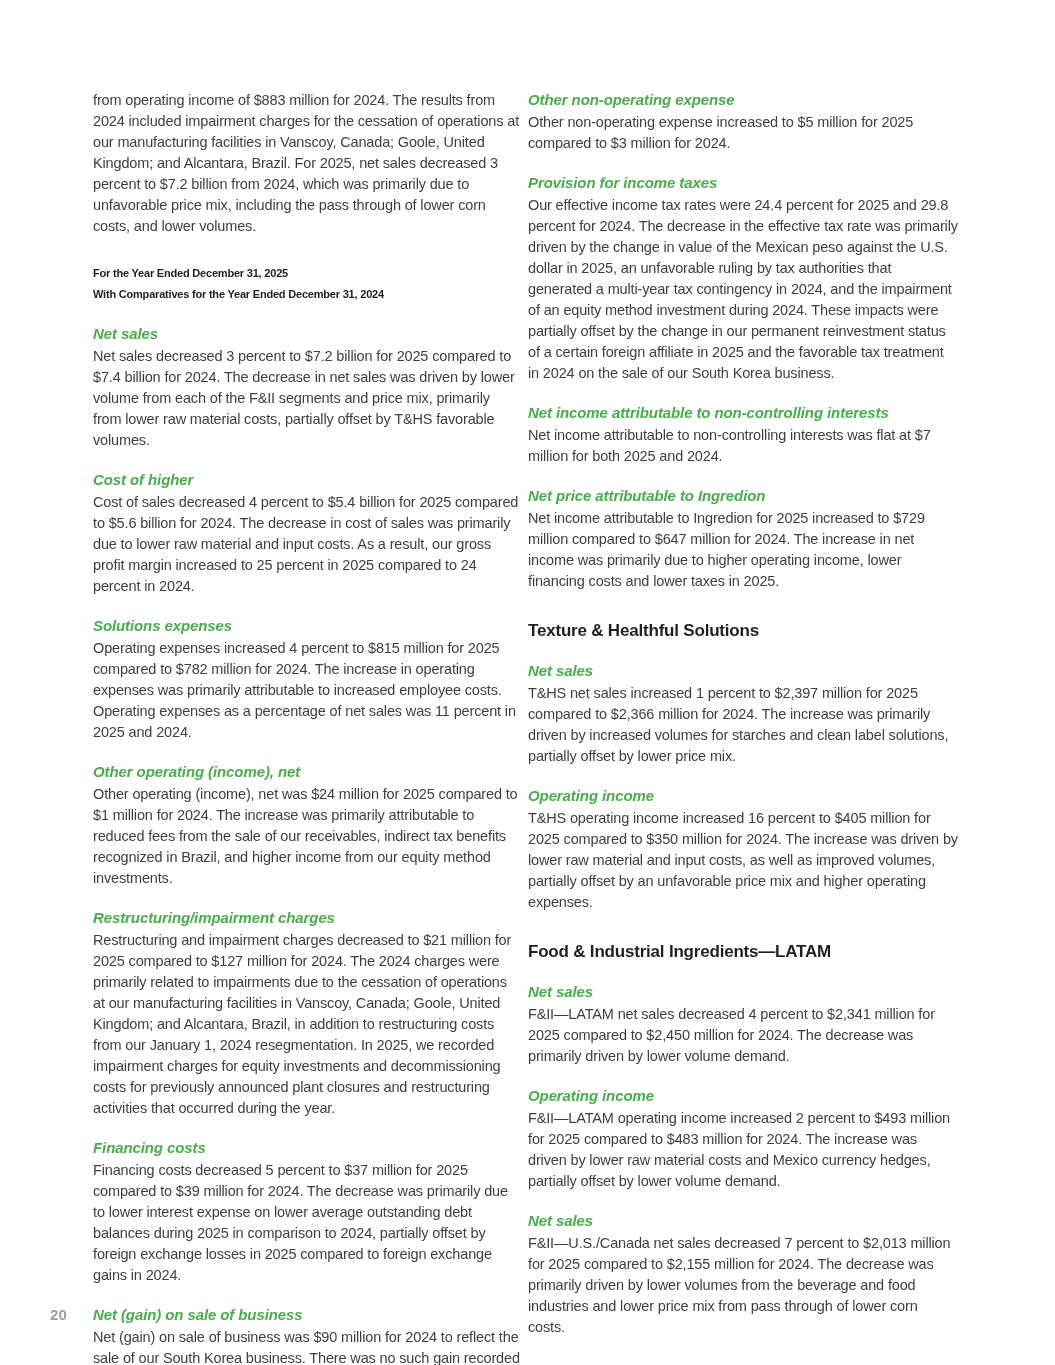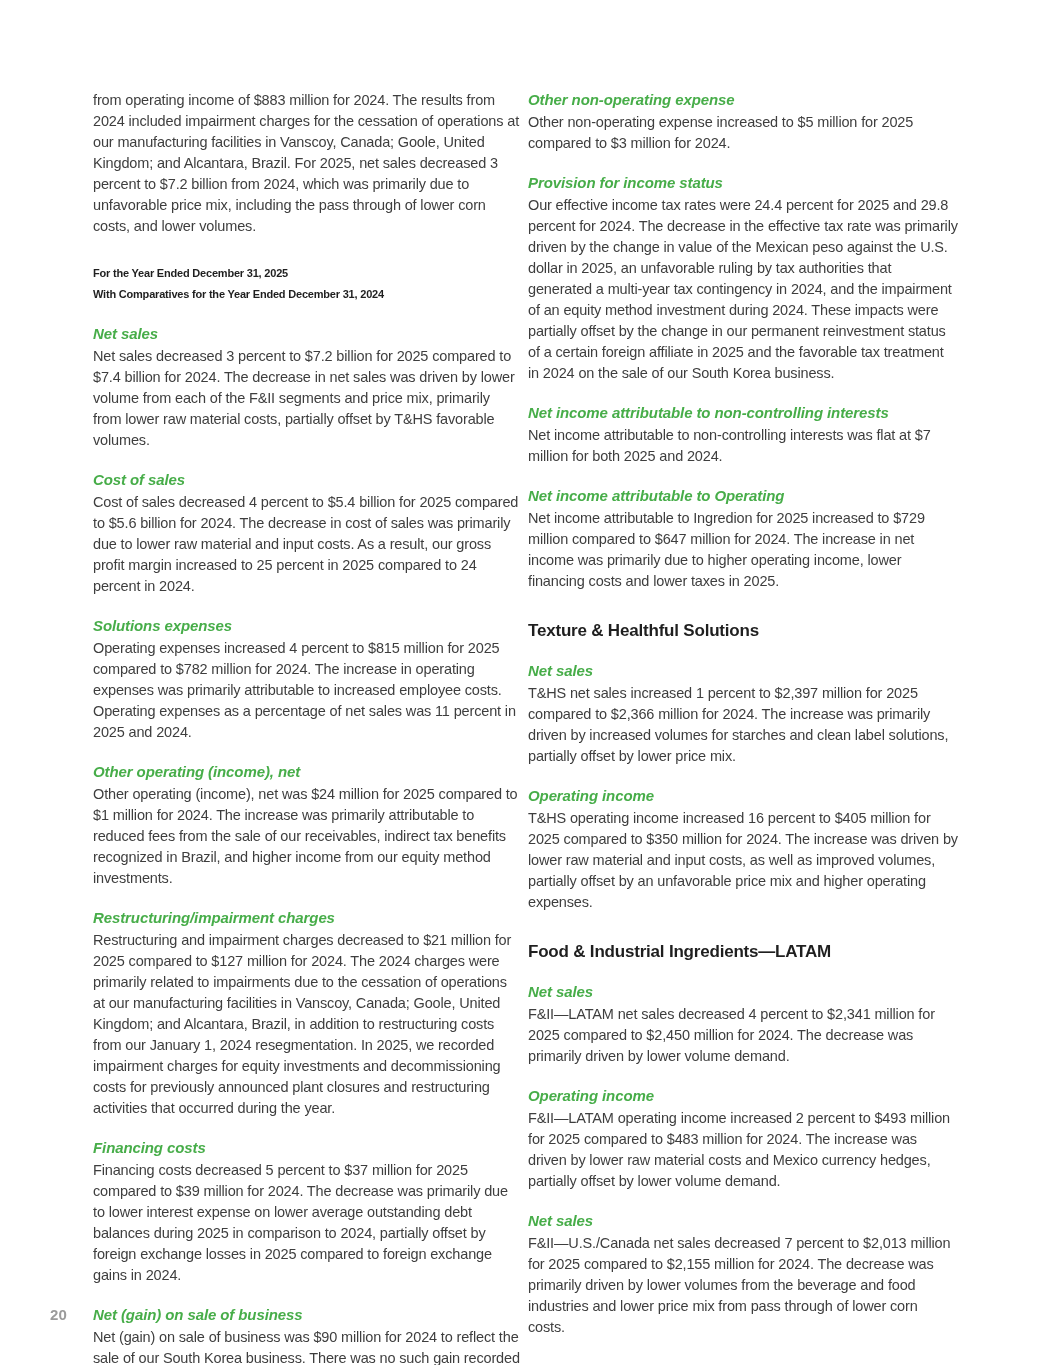--- a/index.html
+++ b/index.html
@@ -70,41 +70,41 @@
 </head>
 <body>
 
 <div id="page" style="--accent-color: #47ad49; --heading-color: #1f1f1f; --body-color: #3e3e3e; --pagenum-color: #9b9b9b;">
   <div class="col col-left">
       <div class="blk-paragraph">from operating income of $883 million for 2024. The results from 2024 included impairment charges for the cessation of operations at our manufacturing facilities in Vanscoy, Canada; Goole, United Kingdom; and Alcantara, Brazil. For 2025, net sales decreased 3 percent to $7.2 billion from 2024, which was primarily due to unfavorable price mix, including the pass through of lower corn costs, and lower volumes.</div>
       <div class="blk-heading2">For the Year Ended December 31, 2025
 With Comparatives for the Year Ended December 31, 2024</div>
       <div class="blk-subheading">Net sales</div>
       <div class="blk-paragraph">Net sales decreased 3 percent to $7.2 billion for 2025 compared to $7.4 billion for 2024. The decrease in net sales was driven by lower volume from each of the F&amp;II segments and price mix, primarily from lower raw material costs, partially offset by T&amp;HS favorable volumes.</div>
-      <div class="blk-subheading">Cost of sales</div>
+      <div class="blk-subheading">Cost of higher</div>
       <div class="blk-paragraph">Cost of sales decreased 4 percent to $5.4 billion for 2025 compared to $5.6 billion for 2024. The decrease in cost of sales was primarily due to lower raw material and input costs. As a result, our gross profit margin increased to 25 percent in 2025 compared to 24 percent in 2024.</div>
       <div class="blk-subheading">Solutions expenses</div>
       <div class="blk-paragraph">Operating expenses increased 4 percent to $815 million for 2025 compared to $782 million for 2024. The increase in operating expenses was primarily attributable to increased employee costs. Operating expenses as a percentage of net sales was 11 percent in 2025 and 2024.</div>
       <div class="blk-subheading">Other operating (income), net</div>
       <div class="blk-paragraph">Other operating (income), net was $24 million for 2025 compared to $1 million for 2024. The increase was primarily attributable to reduced fees from the sale of our receivables, indirect tax benefits recognized in Brazil, and higher income from our equity method investments.</div>
       <div class="blk-subheading">Restructuring/impairment charges</div>
       <div class="blk-paragraph">Restructuring and impairment charges decreased to $21 million for 2025 compared to $127 million for 2024. The 2024 charges were primarily related to impairments due to the cessation of operations at our manufacturing facilities in Vanscoy, Canada; Goole, United Kingdom; and Alcantara, Brazil, in addition to restructuring costs from our January 1, 2024 resegmentation. In 2025, we recorded impairment charges for equity investments and decommissioning costs for previously announced plant closures and restructuring activities that occurred during the year.</div>
       <div class="blk-subheading">Financing costs</div>
       <div class="blk-paragraph">Financing costs decreased 5 percent to $37 million for 2025 compared to $39 million for 2024. The decrease was primarily due to lower interest expense on lower average outstanding debt balances during 2025 in comparison to 2024, partially offset by foreign exchange losses in 2025 compared to foreign exchange gains in 2024.</div>
       <div class="blk-subheading">Net (gain) on sale of business</div>
       <div class="blk-paragraph">Net (gain) on sale of business was $90 million for 2024 to reflect the sale of our South Korea business. There was no such gain recorded in 2025.</div>
     </div>
   <div class="col col-right">
       <div class="blk-subheading">Other non-operating expense</div>
       <div class="blk-paragraph">Other non-operating expense increased to $5 million for 2025 compared to $3 million for 2024.</div>
-      <div class="blk-subheading">Provision for income status</div>
+      <div class="blk-subheading">Provision for income taxes</div>
       <div class="blk-paragraph">Our effective income tax rates were 24.4 percent for 2025 and 29.8 percent for 2024. The decrease in the effective tax rate was primarily driven by the change in value of the Mexican peso against the U.S. dollar in 2025, an unfavorable ruling by tax authorities that generated a multi-year tax contingency in 2024, and the impairment of an equity method investment during 2024. These impacts were partially offset by the change in our permanent reinvestment status of a certain foreign affiliate in 2025 and the favorable tax treatment in 2024 on the sale of our South Korea business.</div>
       <div class="blk-subheading">Net income attributable to non-controlling interests</div>
       <div class="blk-paragraph">Net income attributable to non-controlling interests was flat at $7 million for both 2025 and 2024.</div>
-      <div class="blk-subheading">Net income attributable to Operating</div>
+      <div class="blk-subheading">Net price attributable to Ingredion</div>
       <div class="blk-paragraph">Net income attributable to Ingredion for 2025 increased to $729 million compared to $647 million for 2024. The increase in net income was primarily due to higher operating income, lower financing costs and lower taxes in 2025.</div>
       <div class="blk-heading">Texture &amp; Healthful Solutions</div>
       <div class="blk-subheading">Net sales</div>
       <div class="blk-paragraph">T&amp;HS net sales increased 1 percent to $2,397 million for 2025 compared to $2,366 million for 2024. The increase was primarily driven by increased volumes for starches and clean label solutions, partially offset by lower price mix.</div>
       <div class="blk-subheading">Operating income</div>
       <div class="blk-paragraph">T&amp;HS operating income increased 16 percent to $405 million for 2025 compared to $350 million for 2024. The increase was driven by lower raw material and input costs, as well as improved volumes, partially offset by an unfavorable price mix and higher operating expenses.</div>
       <div class="blk-heading">Food &amp; Industrial Ingredients—LATAM</div>
       <div class="blk-subheading">Net sales</div>
       <div class="blk-paragraph">F&amp;II—LATAM net sales decreased 4 percent to $2,341 million for 2025 compared to $2,450 million for 2024. The decrease was primarily driven by lower volume demand.</div>
       <div class="blk-subheading">Operating income</div>

